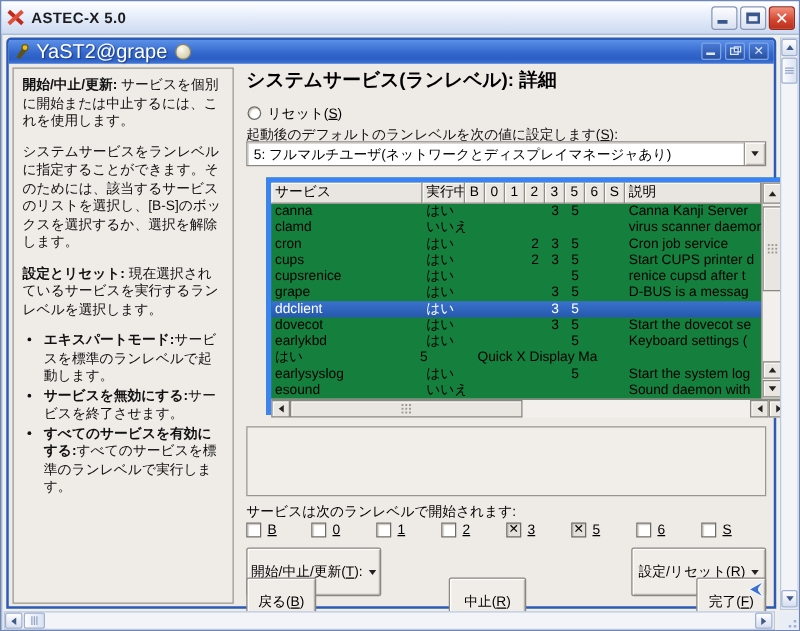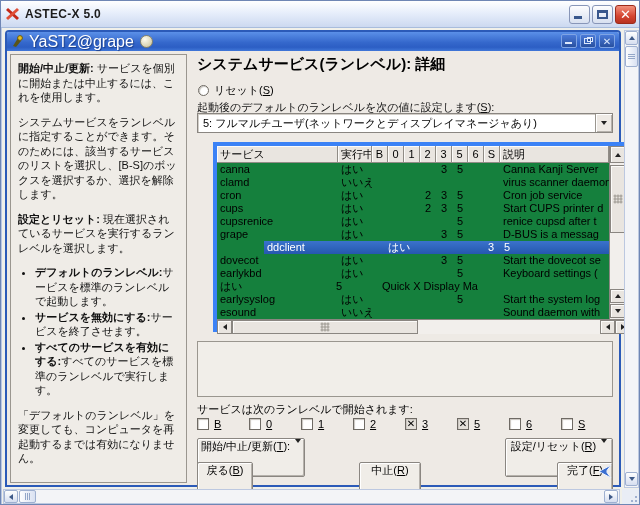--- a/index.html
+++ b/index.html
@@ -87,21 +87,21 @@
     box-shadow:inset 1px 1px 0 #fff, inset -1px -1px 0 #b6b2ac; display:flex; align-items:center; justify-content:center; }
 
   
   .table { position:absolute; left:212px; top:141px; width:416px; height:190px; background:#15803d;
     border:4px solid #3b82f6; font-size:11px; }
   .thead { position:absolute; left:0; top:0; right:16px; height:17px; display:flex; }
   .hc { background:#e9e5e0; border-right:1px solid #908c86; border-bottom:1px solid #908c86;
     box-shadow:inset 1px 1px 0 #fcfbf9; line-height:16px; padding-left:3px; white-space:nowrap; overflow:hidden; }
   .tbody { position:absolute; left:0; top:17px; right:16px; height:156px; overflow:hidden; }
   .trow { display:flex; height:13px; line-height:13px; color:#000; }
-  .trow.sel { background:linear-gradient(180deg,#3a72cc,#2558ae); color:#fff;margin-left:47px; }
+  .trow.sel { background:linear-gradient(180deg,#3a72cc,#2558ae); color:#fff; }
   .tcell { white-space:nowrap; overflow:hidden; padding-left:3px; }
   .c0 { width:121px; } .c1 { width:34px; }
   .c2,.c3,.c4,.c5,.c6,.c7,.c8,.c9 { width:16px; text-align:center; padding-left:0; }
   .c10 { flex:1; }
   .hc.c2,.hc.c3,.hc.c4,.hc.c5,.hc.c6,.hc.c7,.hc.c8,.hc.c9 { text-align:center; padding-left:0; }
 
   
   .qbtn { position:absolute; background:#e9e5e0; border:1px solid #8a8681;
     box-shadow:inset 1px 1px 0 #fcfbf9; display:flex; align-items:center; justify-content:center; }
   .tvsb { position:absolute; right:0; top:0; width:16px; height:173px; background:#f2efec; border-left:1px solid #8a8681; }
@@ -122,21 +122,21 @@
   .start-label { position:absolute; left:196px; top:401px; font-size:11px; }
   .checkrow { position:absolute; left:196px; top:417px; width:416px; display:flex; font-size:11px; }
   .cbslot { width:52px; display:flex; align-items:center; gap:5px; }
   .cbox { width:12px; height:12px; background:#fff; border:1px solid #6e6a64;
     box-shadow:inset 1px 1px 1px #c9c5bf; font-size:10px; font-weight:bold; line-height:10px; text-align:center; color:#000; }
   .cbox.on { background:#e4e0da; }
   .cblabel { text-decoration:underline; }
 
   .btn { position:absolute; height:39px; background:#f0ede8; border:1px solid #8a8681; border-radius:2px;
     box-shadow:inset 1px 1px 0 #fff, inset -1px -1px 0 #b6b2ac; font-size:11px; color:#000;
-    display:flex; justify-content:center; gap:5px; white-space:nowrap; }
+    display:flex; align-items:center; justify-content:center; gap:5px; white-space:nowrap; }
   .u { text-decoration:underline; }
 
   .cursor { position:absolute; left:596px; top:462px; width:16px; height:17px; }
 </style>
 </head>
 <body>
 
 <div class="screen">
 
   <div class="outer-titlebar">
@@ -180,25 +180,24 @@
           </div>
       </div>
     </div>
   </div>
 
   <div class="sidebar">
     <p><b>開始/中止/更新:</b><span> サービスを個別に開始または中止するには、これを使用します。</span></p>
     <p><span>システムサービスをランレベルに指定することができます。そのためには、該当するサービスのリストを選択し、[B-S]のボックスを選択するか、選択を解除します。</span></p>
     <p><b>設定とリセット:</b><span> 現在選択されているサービスを実行するランレベルを選択します。</span></p>
     <ul>
-      <li><b>デフォルトのランレベル:</b><span>サービスを標準のランレベルで起動します。</span></li>
+      <li><b>エキスパートモード:</b><span>サービスを標準のランレベルで起動します。</span></li>
       <li><b>サービスを無効にする:</b><span>サービスを終了させます。</span></li>
       <li><b>すべてのサービスを有効にする:</b><span>すべてのサービスを標準のランレベルで実行します。</span></li>
     </ul>
-    <p><span>「デフォルトのランレベル」を変更しても、コンピュータを再起動するまでは有効になりません。</span></p>
   </div>
 
   <div class="main-title">システムサービス(ランレベル): 詳細</div>
 
   <div class="radio-row">
     <div class="radio">
       <span class="rdot"></span>
       <span><span>リセット(</span><span class="u">S</span><span>)</span></span>
     </div>
   </div>

